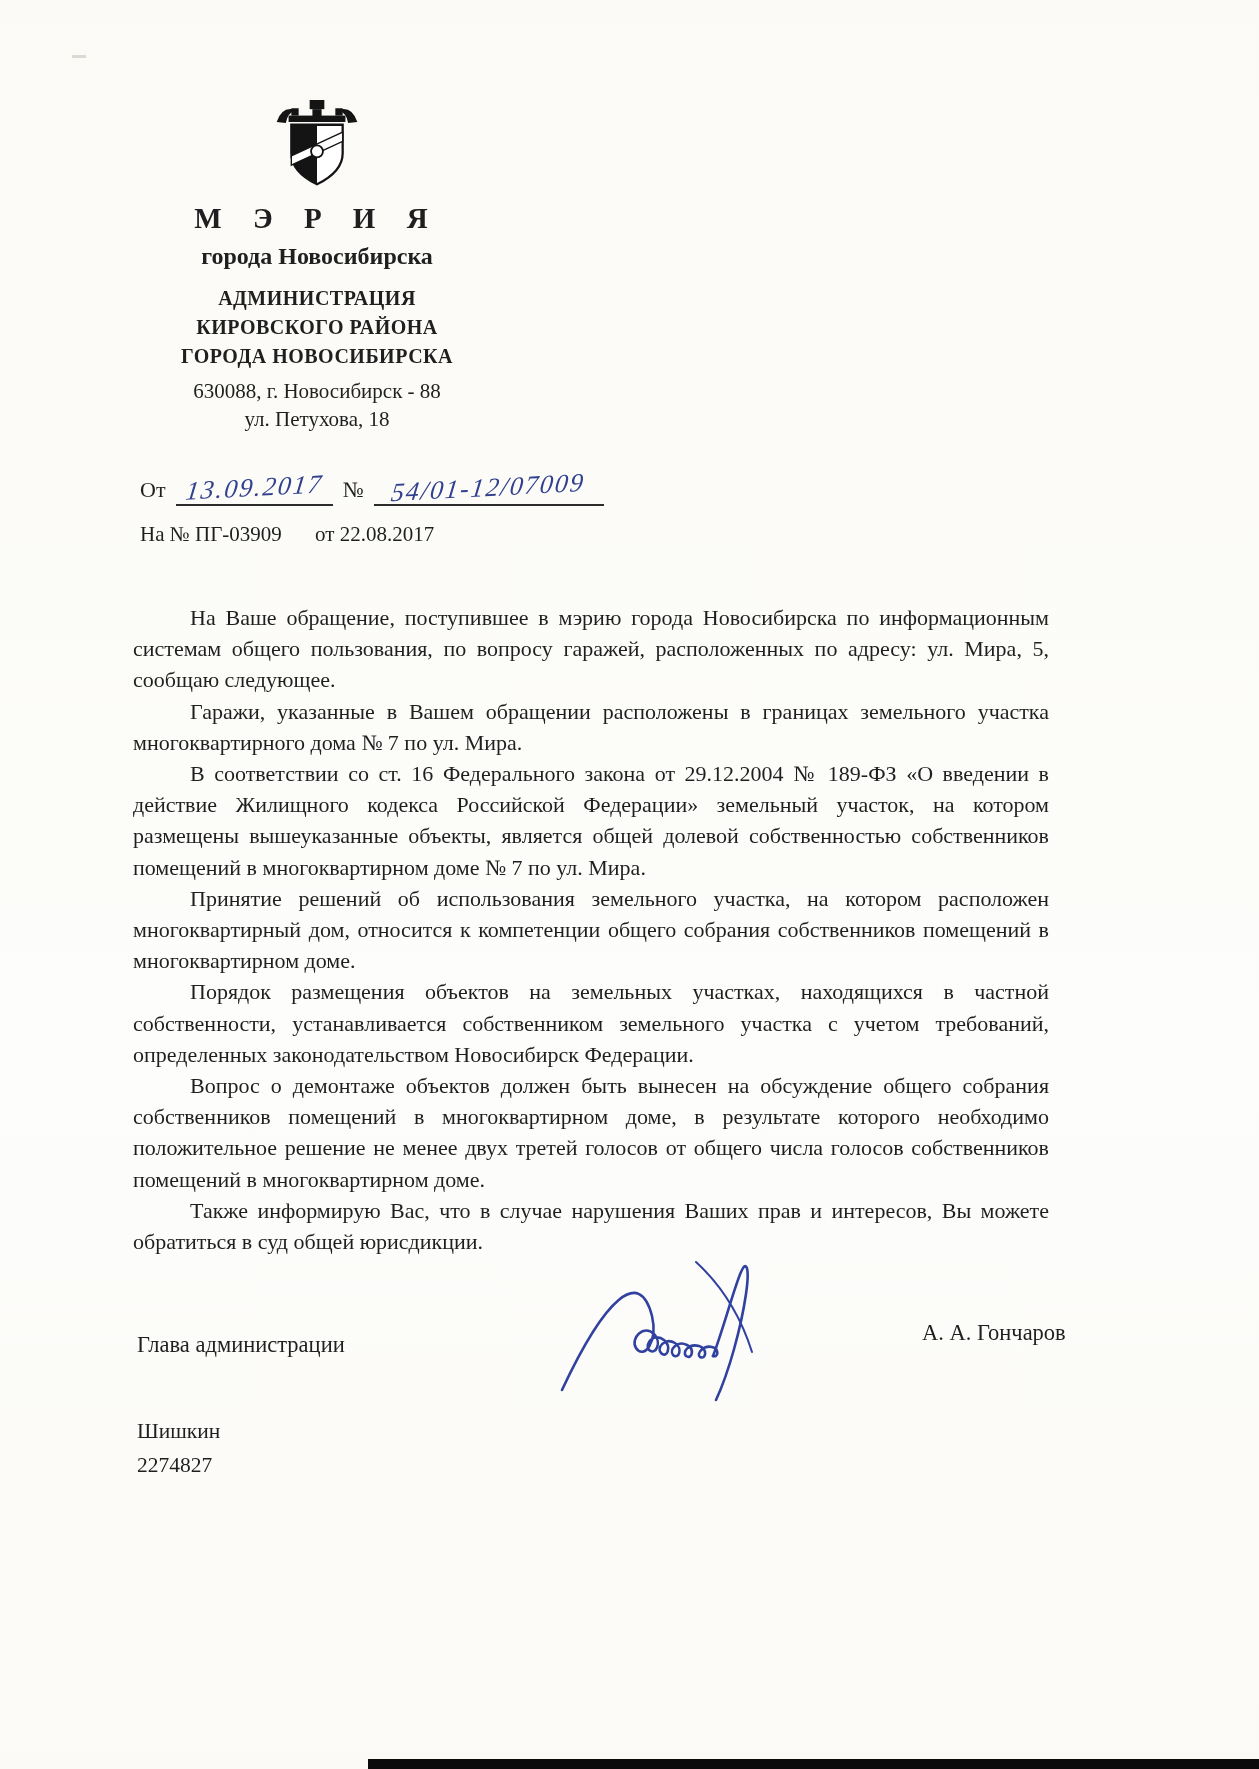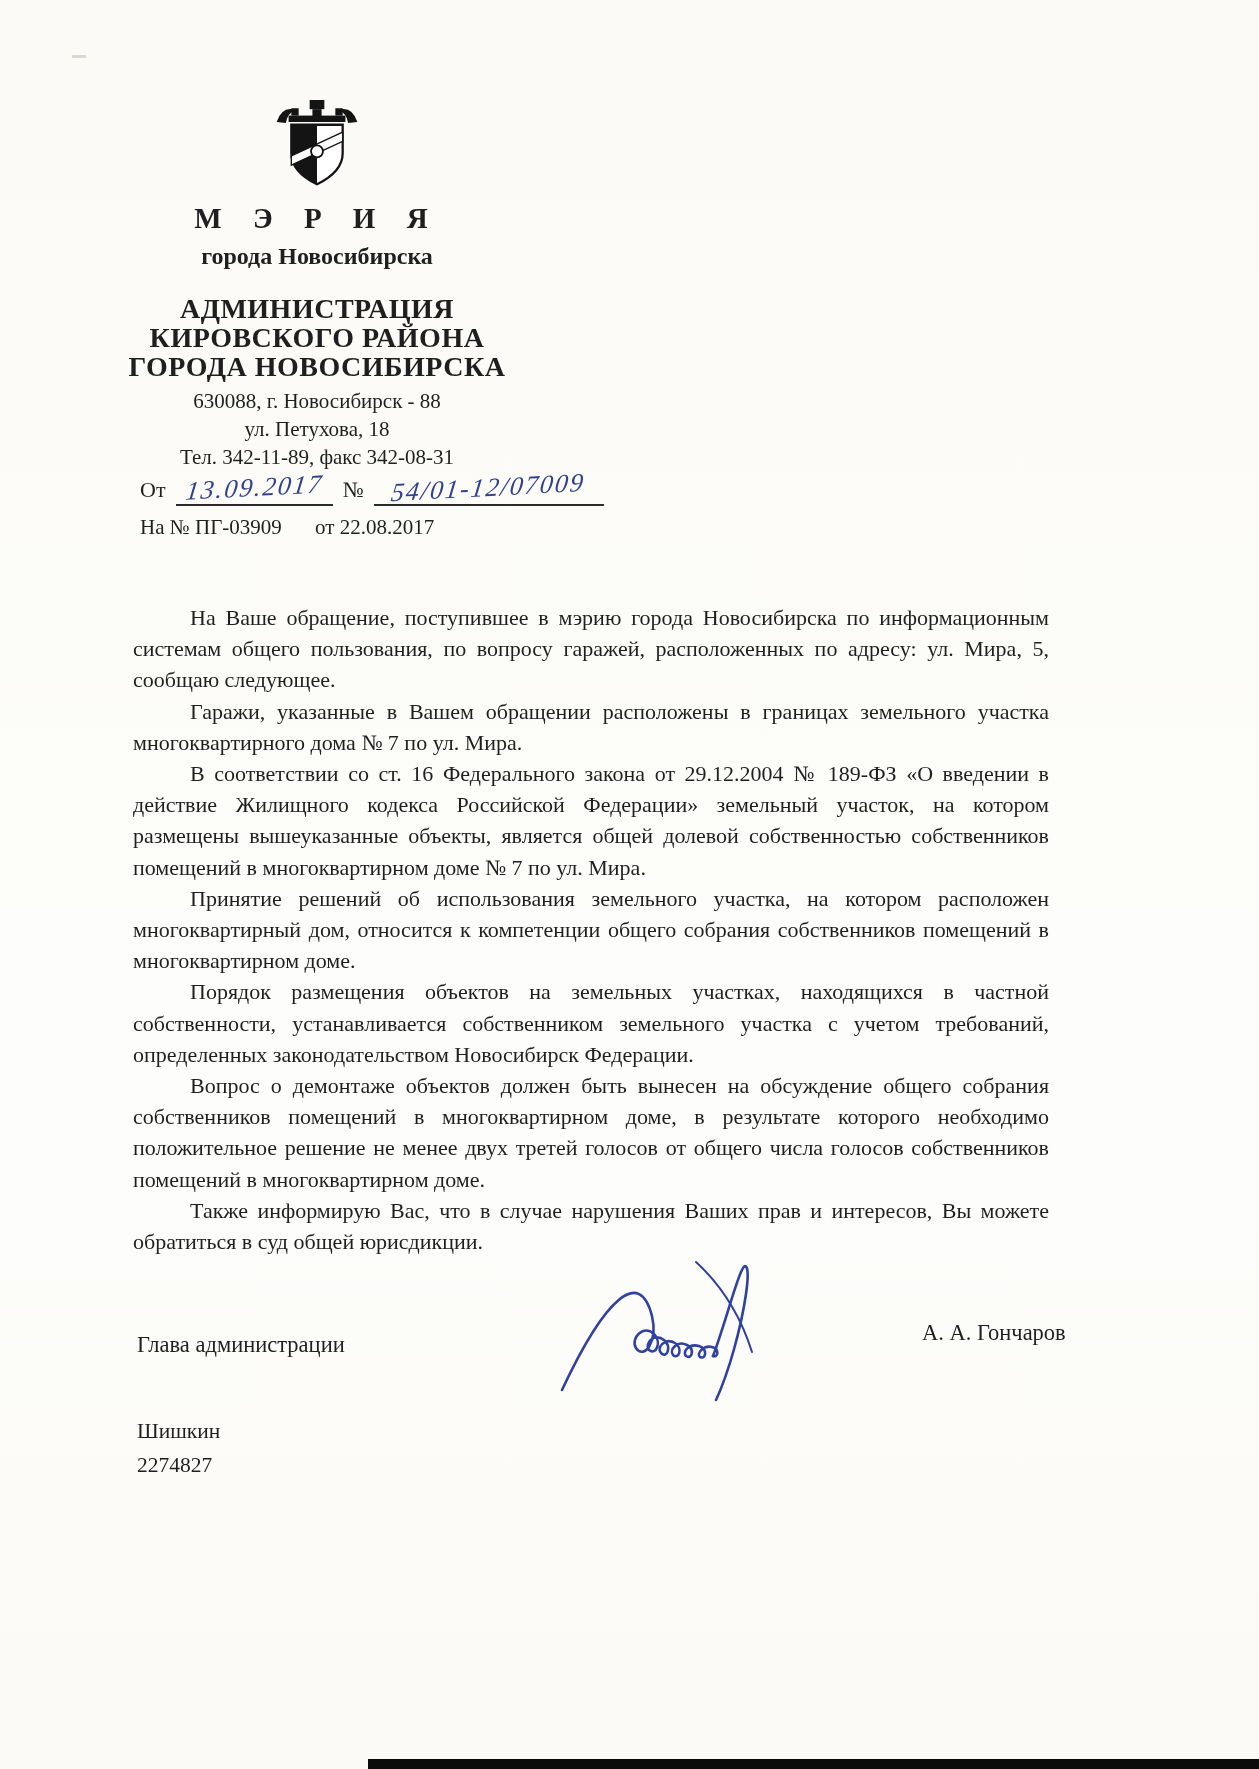--- a/index.html
+++ b/index.html
@@ -15,33 +15,33 @@
   }
 
   
   .letterhead {
     position:absolute; left:128px; top:100px; width:378px;
     text-align:center;
   }
   .emblem { display:block; margin:0 auto 14px auto; }
   .org-title1 { font-size:29px; font-weight:bold; letter-spacing:12px; }
   .org-title2 { font-size:24px; font-weight:bold; margin-top:8px; }
-  .dept { margin-top:24px; font-size:28px; font-weight:bold; line-height:29px; letter-spacing:0.5px; }
+  .dept { margin-top:14px; font-size:20px; font-weight:bold; line-height:29px; letter-spacing:0.5px; }
   .addr { margin-top:6px; font-size:21px; line-height:28px; }
 
   
   .ref-block { position:absolute; left:140px; top:473px; width:560px; font-size:22px; }
   .ref-line1 { display:flex; align-items:center; gap:10px; }
   .hw-slot { display:inline-block; border-bottom:2px solid #2c2c2c; padding:0 10px 1px 10px; min-width:150px; text-align:center; }
   .handwriting {
     font-style:italic; color:#32418f; font-size:26px; letter-spacing:2px;
     display:inline-block; transform:rotate(-3deg) skewX(-10deg);
     white-space:nowrap;
   }
-  .ref-line2 { margin-top:9px; font-size:21px; }
+  .ref-line2 { margin-top:16px; font-size:21px; }
   .ref-line2 .gap { margin-left:28px; }
 
   
   .recipient { position:absolute; left:688px; top:183px; width:420px; }
   .recipient-name { font-size:24px; }
   .recipient-email { font-size:23.5px; margin-top:32px; letter-spacing:0.3px; }
 
   
   .salutation {
     position:absolute; left:135px; top:553px; width:915px;
@@ -89,21 +89,20 @@
     <div class="org-title1">М Э Р И Я</div>
     <div class="org-title2">города Новосибирска</div>
     <div class="dept">
       <div>АДМИНИСТРАЦИЯ</div>
       <div>КИРОВСКОГО  РАЙОНА</div>
       <div>ГОРОДА НОВОСИБИРСКА</div>
     </div>
     <div class="addr">
       <div>630088, г. Новосибирск - 88</div>
       <div>ул. Петухова, 18</div>
-      <div>Тел. 342-11-89, факс 342-08-31</div>
     </div>
   </div>
 
   <div class="ref-block">
     <div class="ref-line1">
       <span>От</span>
       <span class="hw-slot"><span class="handwriting">13.09.2017</span></span>
       <span>№</span>
       <span class="hw-slot" style="min-width:230px"><span class="handwriting">54/01-12/07009</span></span>
     </div>

